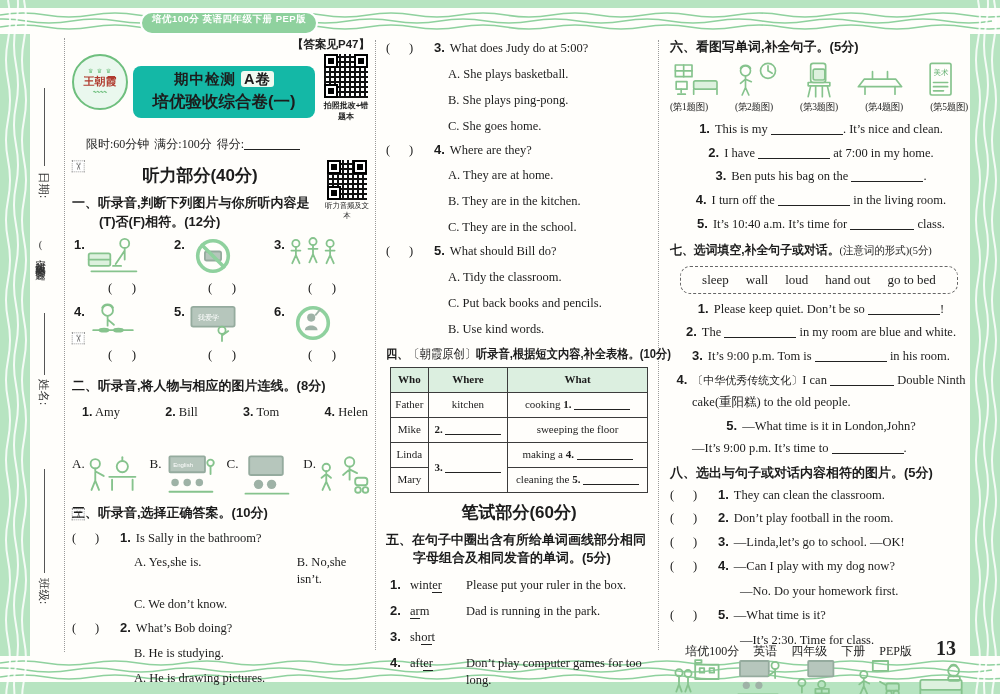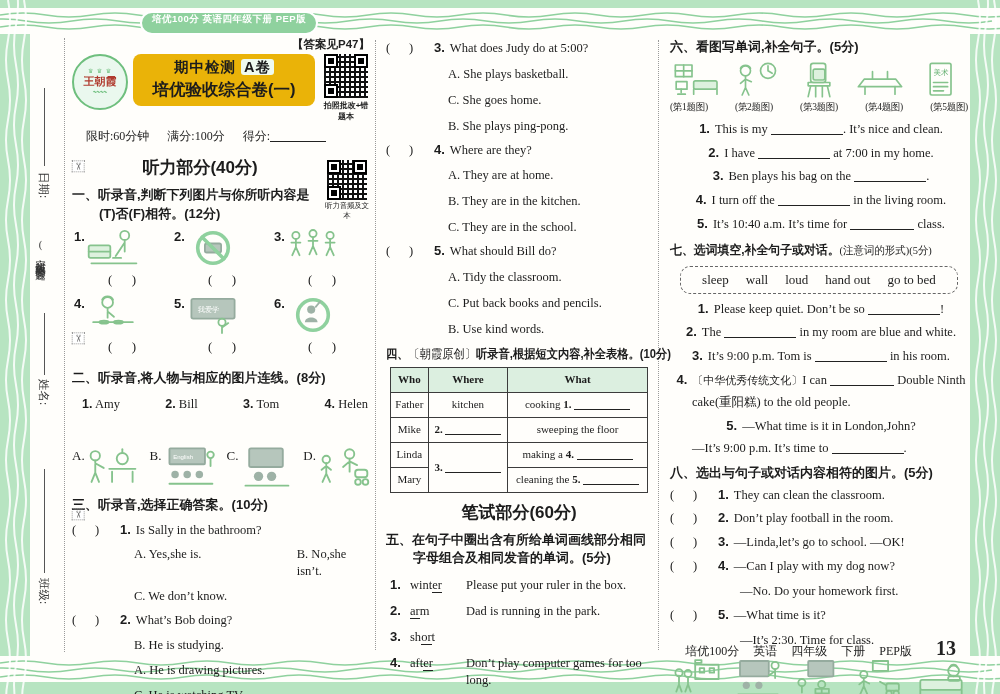--- a/index.html
+++ b/index.html
@@ -31,37 +31,37 @@
   .c1{left:42px;width:300px}.c2{left:356px;width:266px}.c3{left:640px;width:298px}
 
   .ansref{font:bold 11.5px "Liberation Sans",sans-serif;text-align:right;margin:1px 2px 2px 0;color:#222;}
 
   .hdrrow{display:flex;align-items:flex-start;}
   .logo{width:52px;height:52px;border-radius:50%;background:#eaf8ee;border:2px solid #6fbf7e;
       flex:none;display:flex;flex-direction:column;align-items:center;justify-content:center;}
   .logo .crowns{font-size:6px;color:#6fbf7e;letter-spacing:1px;line-height:5px;}
   .logo .lg{font:bold 11px "Liberation Serif",serif;color:#b03a2e;}
   .logo .waves{color:#6fbf7e;font-size:7px;line-height:6px;}
-  .titlebox{flex:1;background:#eab308;border-radius:8px;margin:0 5px;padding:4px 4px 5px;text-align:center;}
+  .titlebox{flex:1;background:#14b8a6;border-radius:8px;margin:12px 5px;padding:4px 4px 5px;text-align:center;}
   .t1{font:bold 14.5px "Liberation Sans",sans-serif;letter-spacing:1px;}
   .badge{background:#effaf0;border-radius:3px;padding:0 3px;}
   .t2{font:bold 16.5px "Liberation Sans",sans-serif;margin-top:2px;}
   .qrwrap{width:52px;flex:none;text-align:center;}
   .qr{position:relative;width:44px;height:44px;margin:0 auto;background:
       repeating-linear-gradient(0deg,#111 0 2px,transparent 2px 5px),
       repeating-linear-gradient(90deg,#111 0 2px,#fff 2px 5px);}
   .qr i{position:absolute;width:10px;height:10px;border:2px solid #000;background:#fff;}
   .qr i::after{content:'';position:absolute;inset:2px;background:#000;}
   .qr .tl{left:0;top:0}.qr .tr{right:0;top:0}.qr .bl{left:0;bottom:0}
   .qrcap{font:bold 8px "Liberation Sans",sans-serif;margin-top:2px;}
   .qr2wrap{position:absolute;right:0;top:124px;width:50px;text-align:center;}
   .qr2wrap .qr{width:40px;height:40px;}
   .qrcap2{font-size:7.5px;margin-top:1px;letter-spacing:-.2px;}
 
-  .inforow{display:flex;gap:18px;margin:6px 0 12px 14px;font-size:12px;text-align:center;}
+  .inforow{display:flex;gap:5px;margin:6px 0 12px 14px;font-size:12px;text-align:center;}
   .sect{font:bold 17px "Liberation Sans",sans-serif;text-align:center;margin:8px 0 4px;}
   .c1 .sect{padding-right:44px;}
   .qhead{font:bold 13px/1.45 "Liberation Sans",sans-serif;padding-left:27px;text-indent:-27px;margin:7px 0 3px;}
   .kai{font-weight:normal;font-family:"Liberation Serif",serif;}
 
   .bl{display:inline-block;border-bottom:1px solid #222;height:11px;vertical-align:-2px;}.bl56{width:56px}.bl64{width:64px}.bl72{width:72px}
 
   
   .q1grid{display:grid;grid-template-columns:1fr 1fr 1fr;margin-top:2px;}
   .q1cell{display:flex;flex-direction:column;}
@@ -368,22 +368,22 @@
       <div class="opt">C. He is watching TV.</div>
     </div>
 
     <div class="col c2">
       <div class="qline" style="margin-top:4px">
         <span class="br">(      )</span>
         <span class="qnum">3.</span>
         <span>What does Judy do at 5:00?</span>
       </div>
       <div class="opt">A. She plays basketball.</div>
+      <div class="opt">B. She plays ping-pong.</div>
       <div class="opt">C. She goes home.</div>
-      <div class="opt">B. She plays ping-pong.</div>
 
       <div class="qline">
         <span class="br">(      )</span>
         <span class="qnum">4.</span>
         <span>Where are they?</span>
       </div>
       <div class="opt">A. They are at home.</div>
       <div class="opt">B. They are in the kitchen.</div>
       <div class="opt">C. They are in the school.</div>
 
@@ -493,21 +493,21 @@
       <div class="q6caps">
         <span>(第1题图)</span>
         <span>(第2题图)</span>
         <span>(第3题图)</span>
         <span>(第4题图)</span>
         <span>(第5题图)</span>
       </div>
 
       <div class="frow"><span class="qnum">1.</span><span>This is my</span> <span class="bl bl72"></span><span>. It’s nice and clean.</span></div>
       <div class="frow"><span class="qnum">2.</span><span>I have</span> <span class="bl bl72"></span> <span>at 7:00 in my home.</span></div>
-      <div class="frow"><span class="qnum">3.</span><span>Ben plays his bag on the</span> <span class="bl bl72"></span><span>.</span></div>
+      <div class="frow"><span class="qnum">3.</span><span>Ben puts his bag on the</span> <span class="bl bl72"></span><span>.</span></div>
       <div class="frow"><span class="qnum">4.</span><span>I turn off the</span> <span class="bl bl72"></span> <span>in the living room.</span></div>
       <div class="frow"><span class="qnum">5.</span><span>It’s 10:40 a.m. It’s time for</span> <span class="bl bl64"></span> <span>class.</span></div>
 
       <div class="q7head">
         <span>七、选词填空,补全句子或对话。</span><span class="kai" style="font-size:11px">(注意词的形式)(5分)</span>
       </div>
       <div class="bank">
         <span>sleep</span>
         <span>wall</span>
         <span>loud</span>

